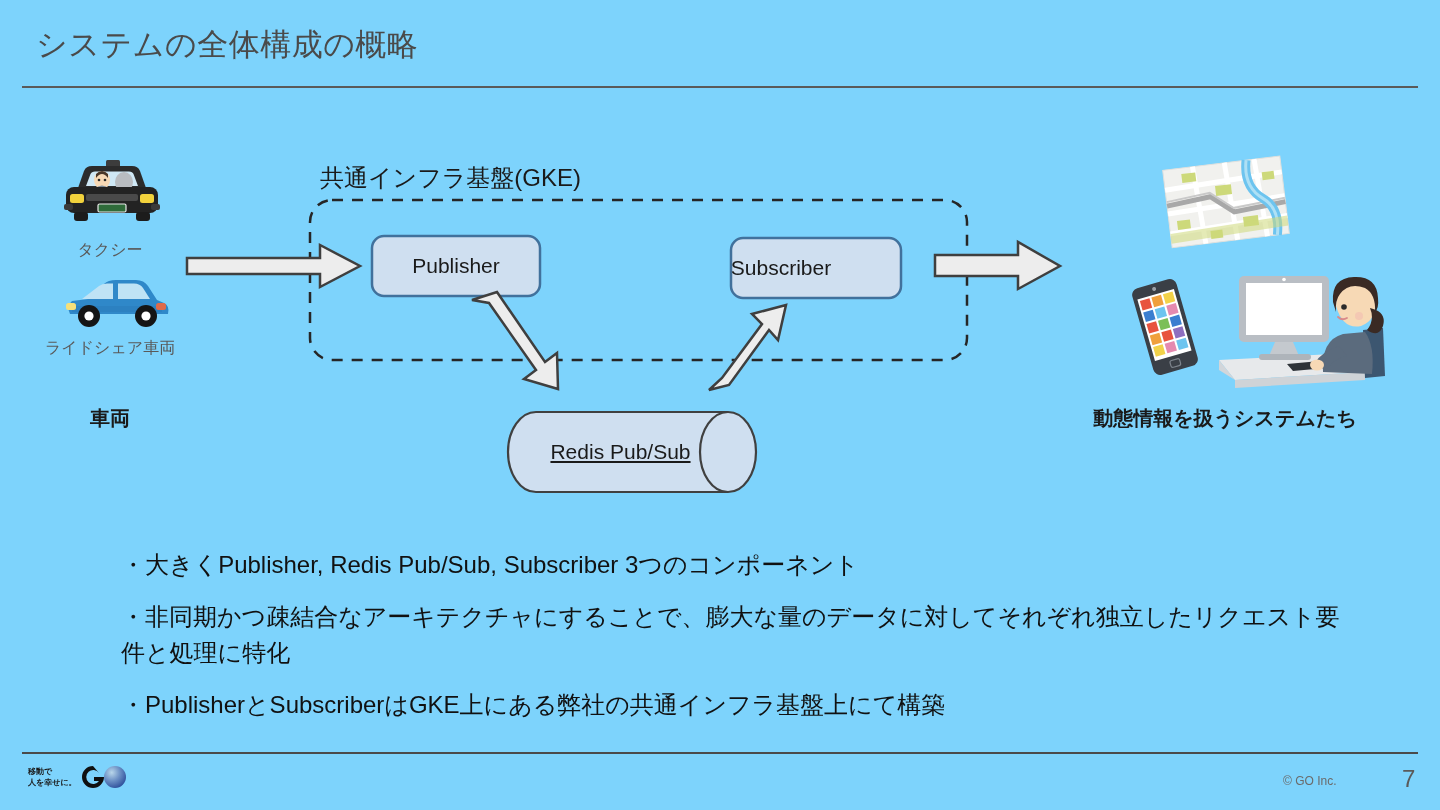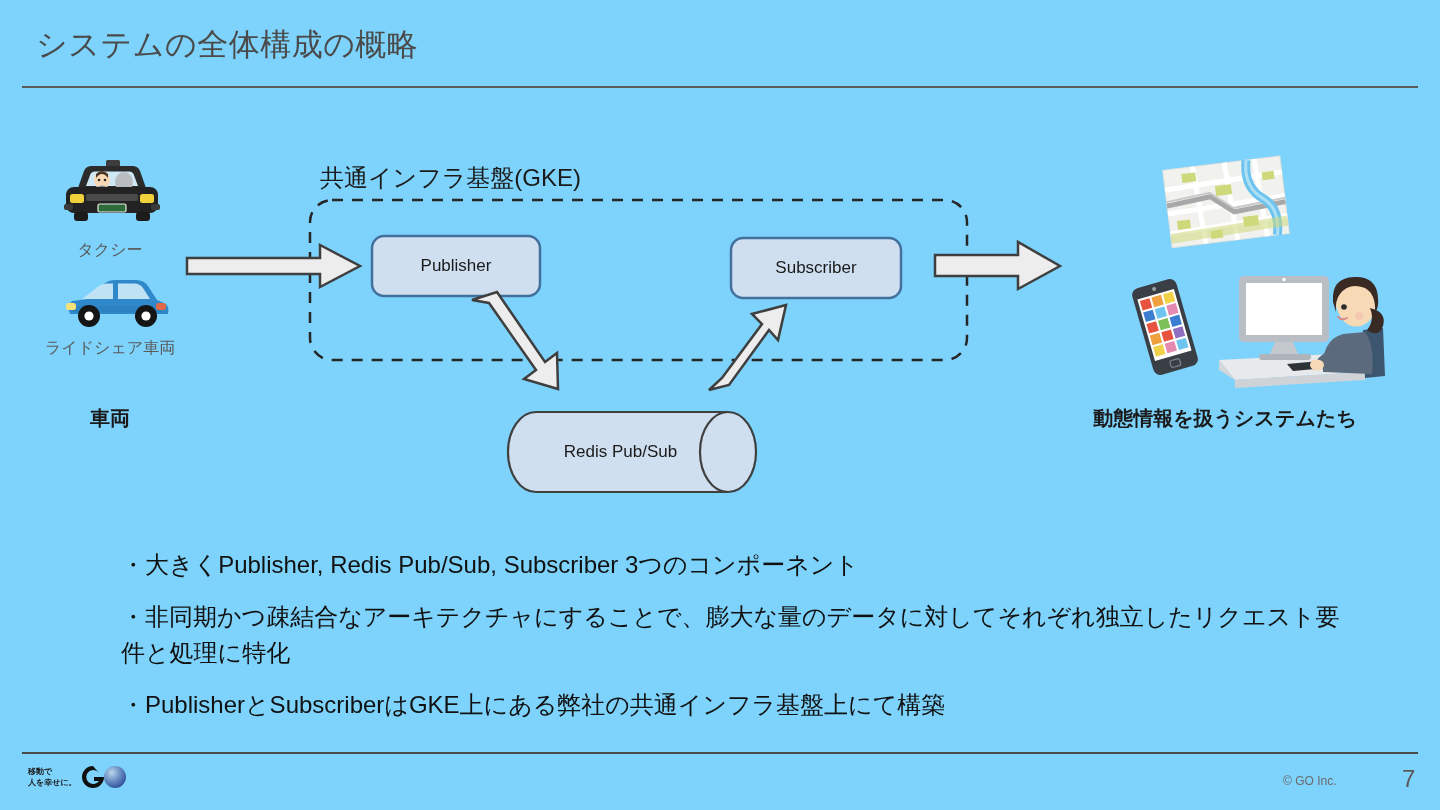--- a/index.html
+++ b/index.html
@@ -51,28 +51,28 @@
     position: absolute;
     left: 0;
     top: 0;
   }
 
   .node-label {
     position: absolute;
     display: flex;
     align-items: center;
     justify-content: center;
-    font-size: 17px;
+    font-size: 21px;
     color: #1a1a1a;
     pointer-events: none;
     white-space: nowrap;
   }
   #publisher-label { left: 372px; top: 136px; width: 168px; height: 60px; }
-  #subscriber-label { left: 747px; top: 138px; width: 138px; height: 60px; }
-  #redis-label { left: 508px; top: 312px; width: 225px; height: 80px; }
+  #subscriber-label { left: 712px; top: 138px; width: 138px; height: 60px; }
+  #redis-label { left: 508px; top: 312px; width: 225px; height: 80px; text-decoration: underline; }
 
   #gke-caption {
     position: absolute;
     left: 320px;
     top: 62px;
     font-size: 24px;
     color: #1a1a1a;
     white-space: nowrap;
   }
 

